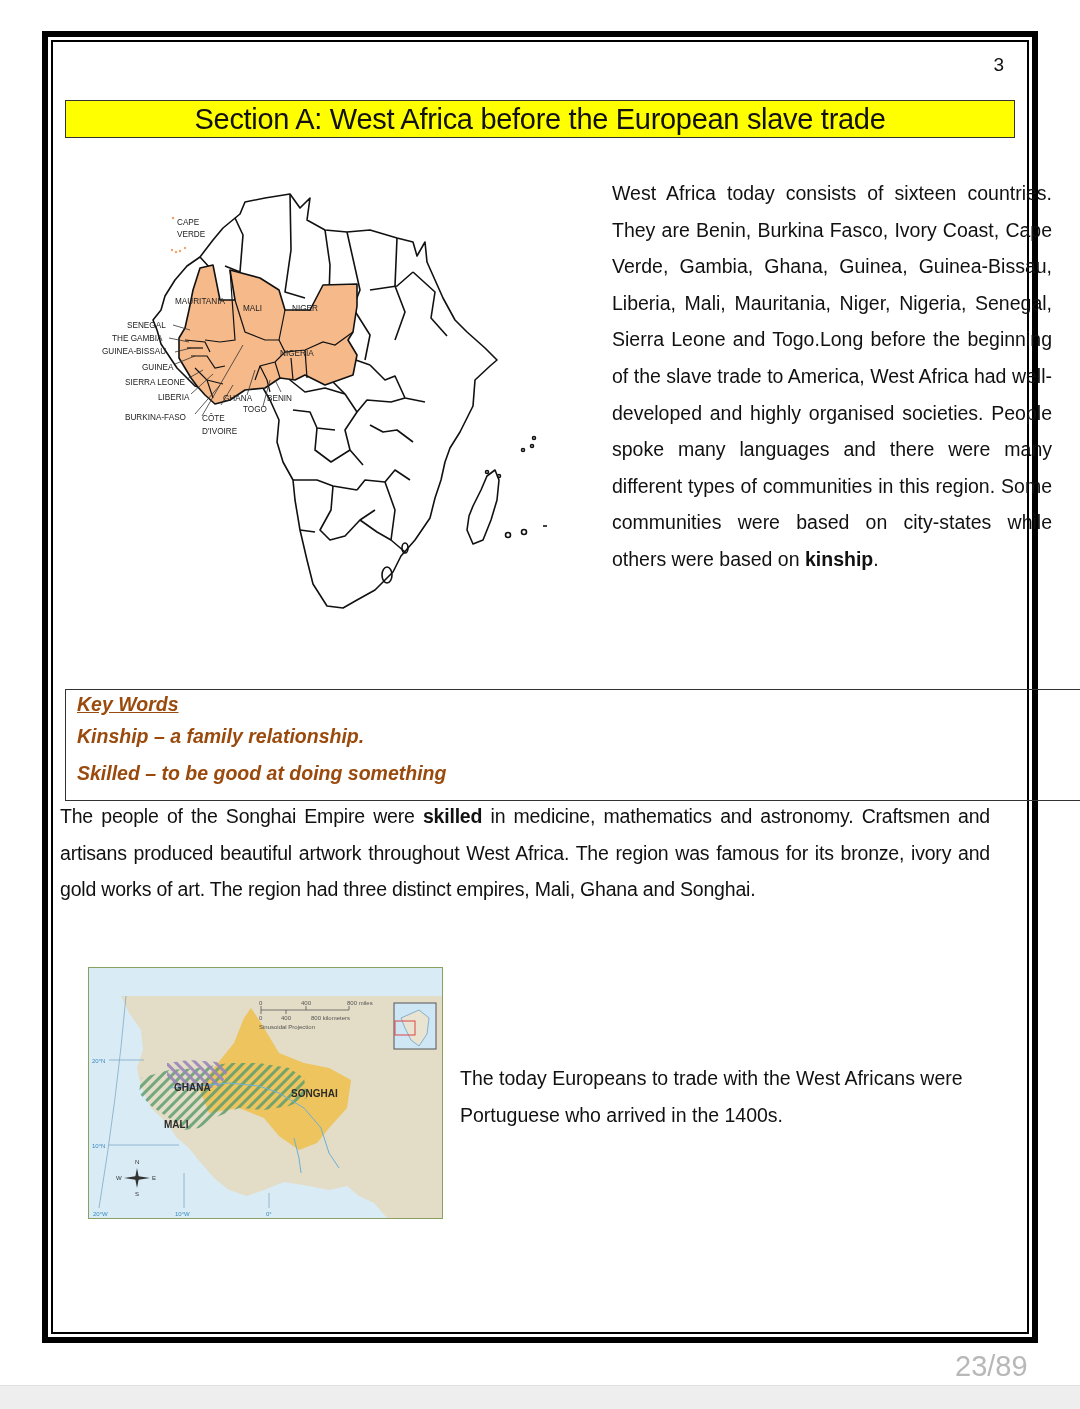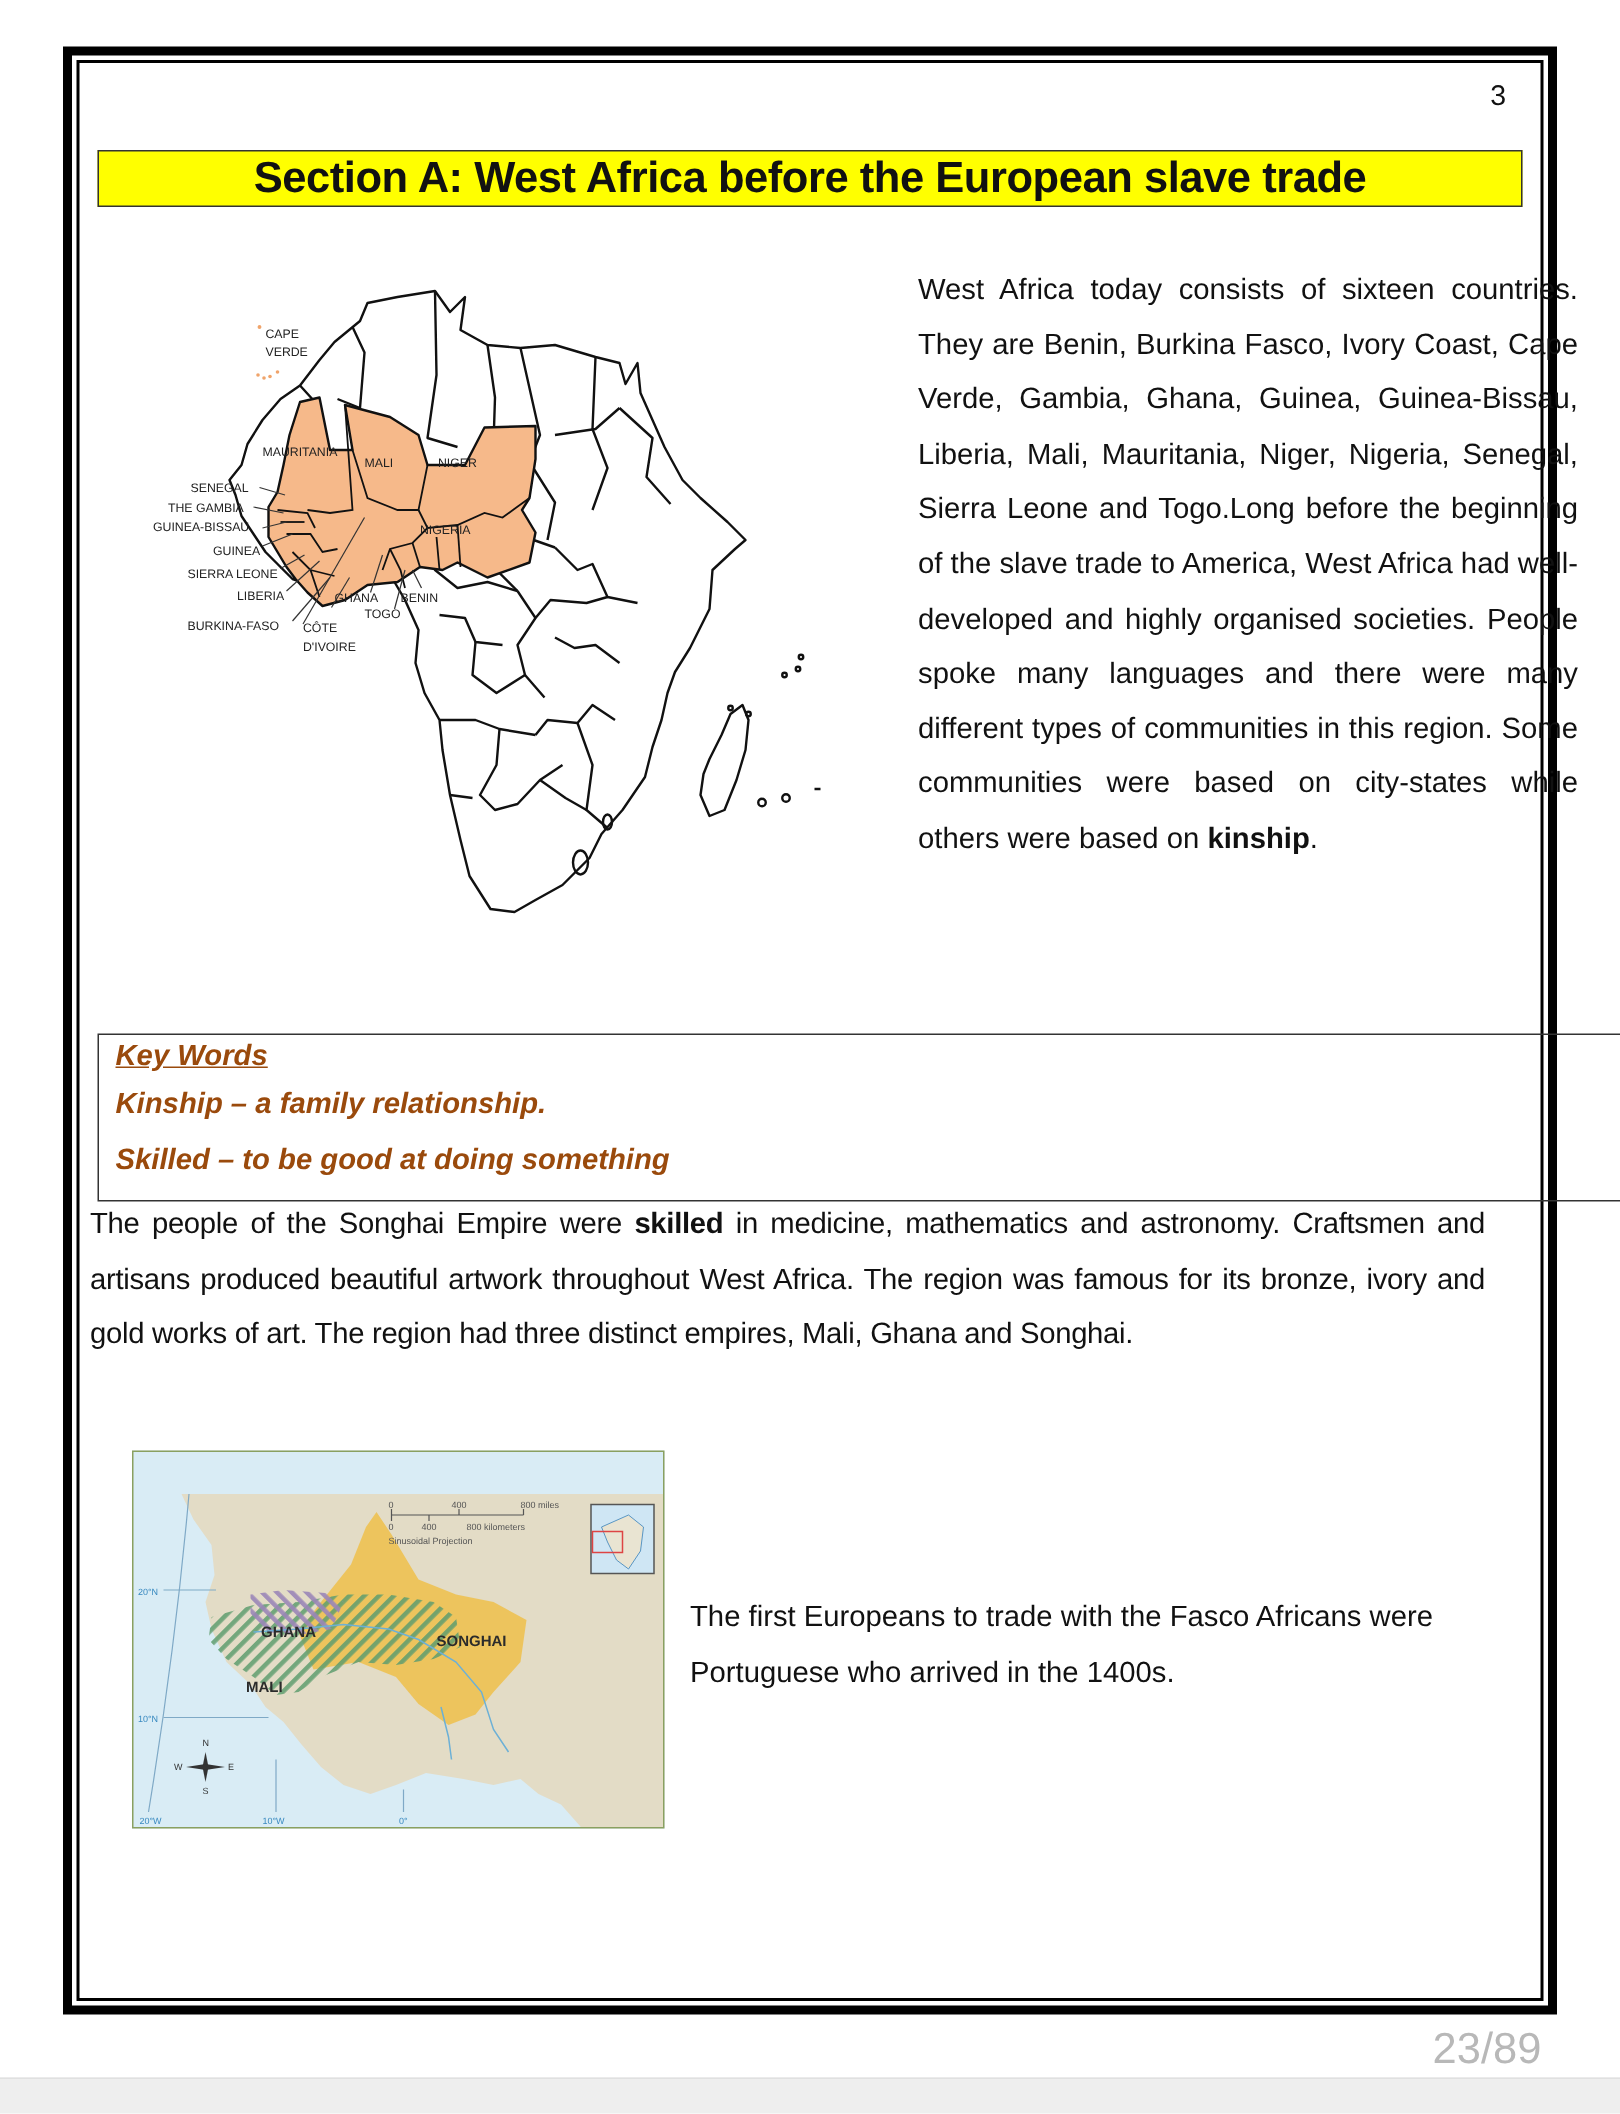--- a/index.html
+++ b/index.html
@@ -1,20 +1,20 @@
 <!DOCTYPE html>
 <html><head>
 <meta charset="utf-8">
 <style>
   html, body { margin:0; padding:0; background:#ffffff; }
   body { width:1080px; height:1409px; position:relative; overflow:hidden; font-family:"Liberation Sans", sans-serif; color:#111; }
   .frame-outer { position:absolute; left:42px; top:31px; width:996px; height:1312px; box-sizing:border-box; border:6px solid #000; }
   .frame-inner { position:absolute; left:51px; top:40px; width:978px; height:1294px; box-sizing:border-box; border:2px solid #000; }
   .page-num { position:absolute; right:76px; top:54px; font-size:19px; }
-  .section-title { position:absolute; left:65px; top:100px; width:950px; height:38px; box-sizing:border-box; background:#ffff00; border:1px solid #333; text-align:center; font-weight:bold; font-size:29px; line-height:36px; letter-spacing:-0.3px; }
+  .section-title { position:absolute; left:65px; top:100px; width:950px; height:38px; box-sizing:border-box; background:#ffff00; border:1px solid #333; text-align:center; font-weight:normal; font-size:29px; line-height:36px; letter-spacing:-0.3px; }
   .africa-map { position:absolute; left:95px; top:180px; width:460px; height:440px; }
   .para-right { position:absolute; left:564px; top:175px; width:440px; font-size:19.5px; line-height:36.6px; text-align:justify;margin-left:48px; }
   .keywords { position:absolute; left:65px; top:689px; width:1064px; height:112px; box-sizing:border-box; border:1px solid #333; padding:0 11px; color:#9a4a0c; font-weight:bold; font-style:italic; font-size:19.5px; }
   .keywords div { line-height:37px; }
   .keywords .kw-title { text-decoration:underline; line-height:28px; }
   .para-full { position:absolute; left:60px; top:798px; width:930px; font-size:19.5px; line-height:36.6px; text-align:justify; letter-spacing:-0.2px; }
   .kingdoms-map { position:absolute; left:88px; top:967px; width:355px; height:252px; border:1px solid #8aa060; box-sizing:border-box; overflow:hidden; background:#d9ecf5; }
   .kingdoms-map .map-header { position:absolute; left:0; top:0; width:100%; height:28px; background:#6f9140; color:#fff; font-weight:bold; font-size:12px; line-height:28px; padding-left:9px; box-sizing:border-box; }
   .para-portuguese { position:absolute; left:460px; top:1060px; width:560px; font-size:19.5px; line-height:37px; }
   .page-counter { position:absolute; left:955px; top:1350px; font-size:29px; color:#b8b8b8; }
@@ -210,16 +210,16 @@
       <polygon points="48,200 50,210 48,220 46,210"></polygon>
       <polygon points="35,210 48,208 61,210 48,212"></polygon>
       <text x="46" y="196">N</text>
       <text x="46" y="228">S</text>
       <text x="63" y="212">E</text>
       <text x="27" y="212">W</text>
     </g>
   </svg>
 </div>
 
-<div class="para-portuguese">The first Europeans to trade with the Fasco Africans were Portuguese who arrived in the 1400s.</div>
+<div class="para-portuguese">The today Europeans to trade with the West Africans were Portuguese who arrived in the 1400s.</div>
 
 <div class="page-counter">23/89</div>
 <div class="bottom-bar"></div>
 
 </body></html>

